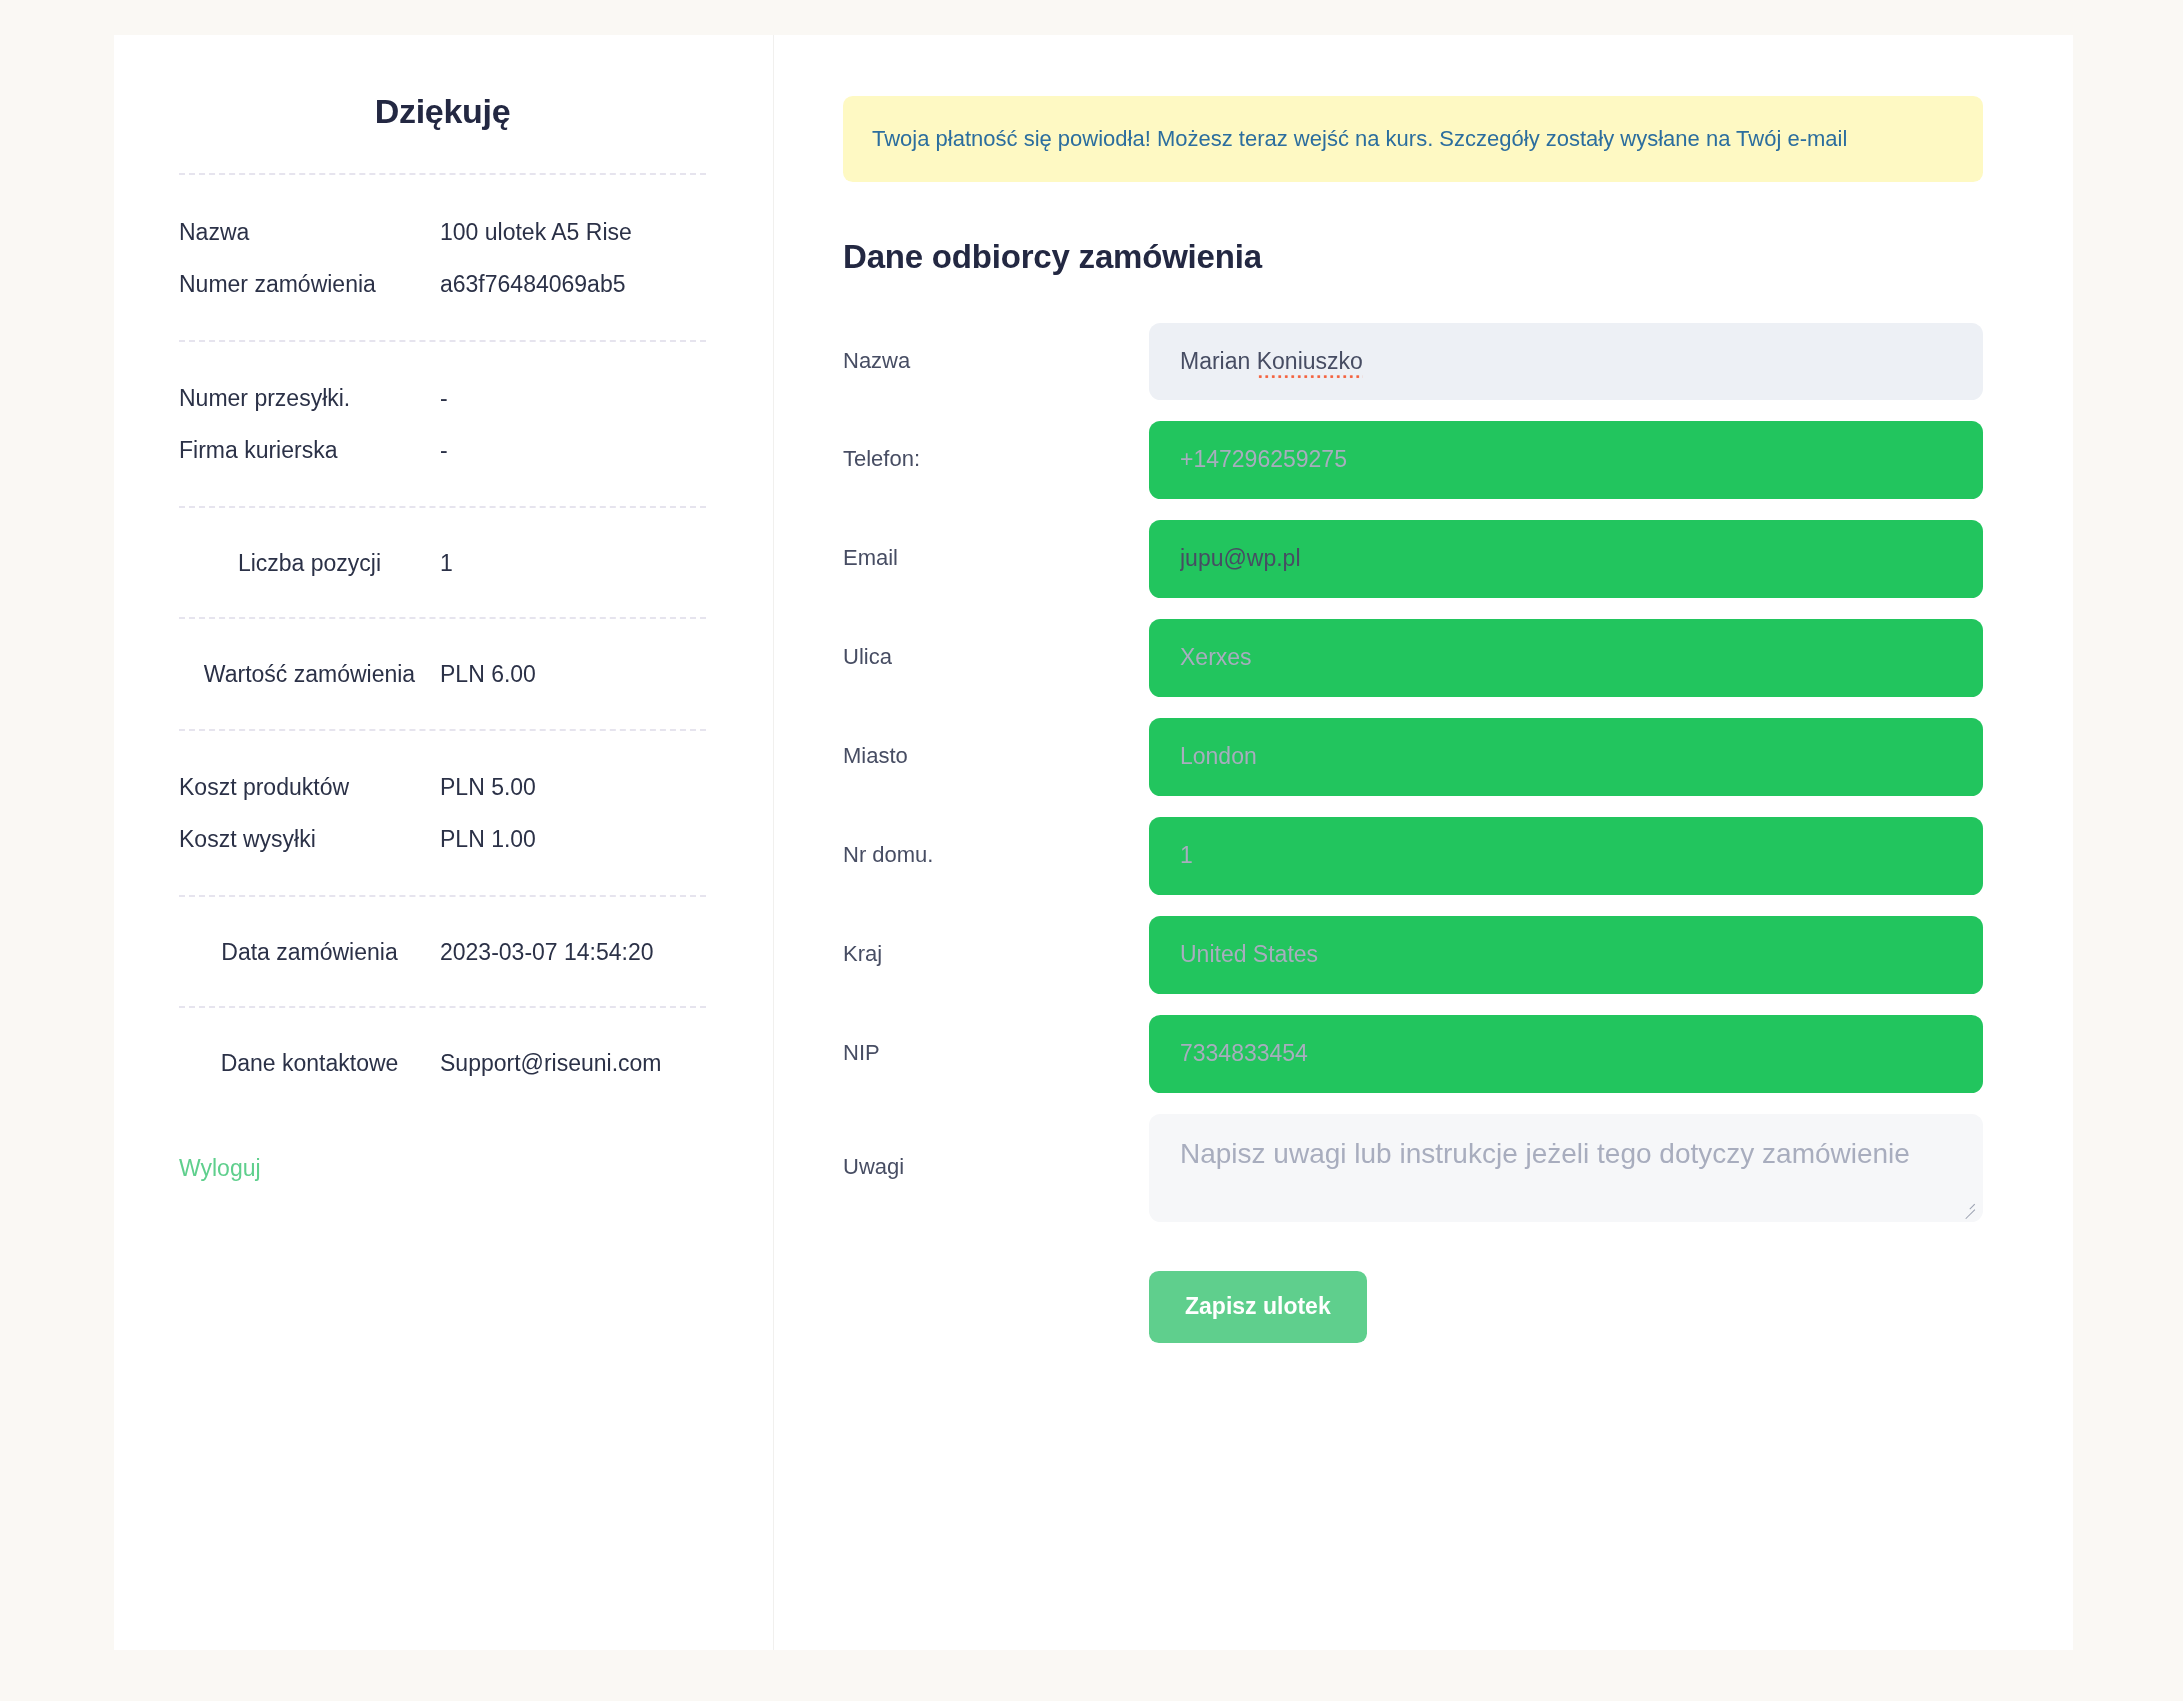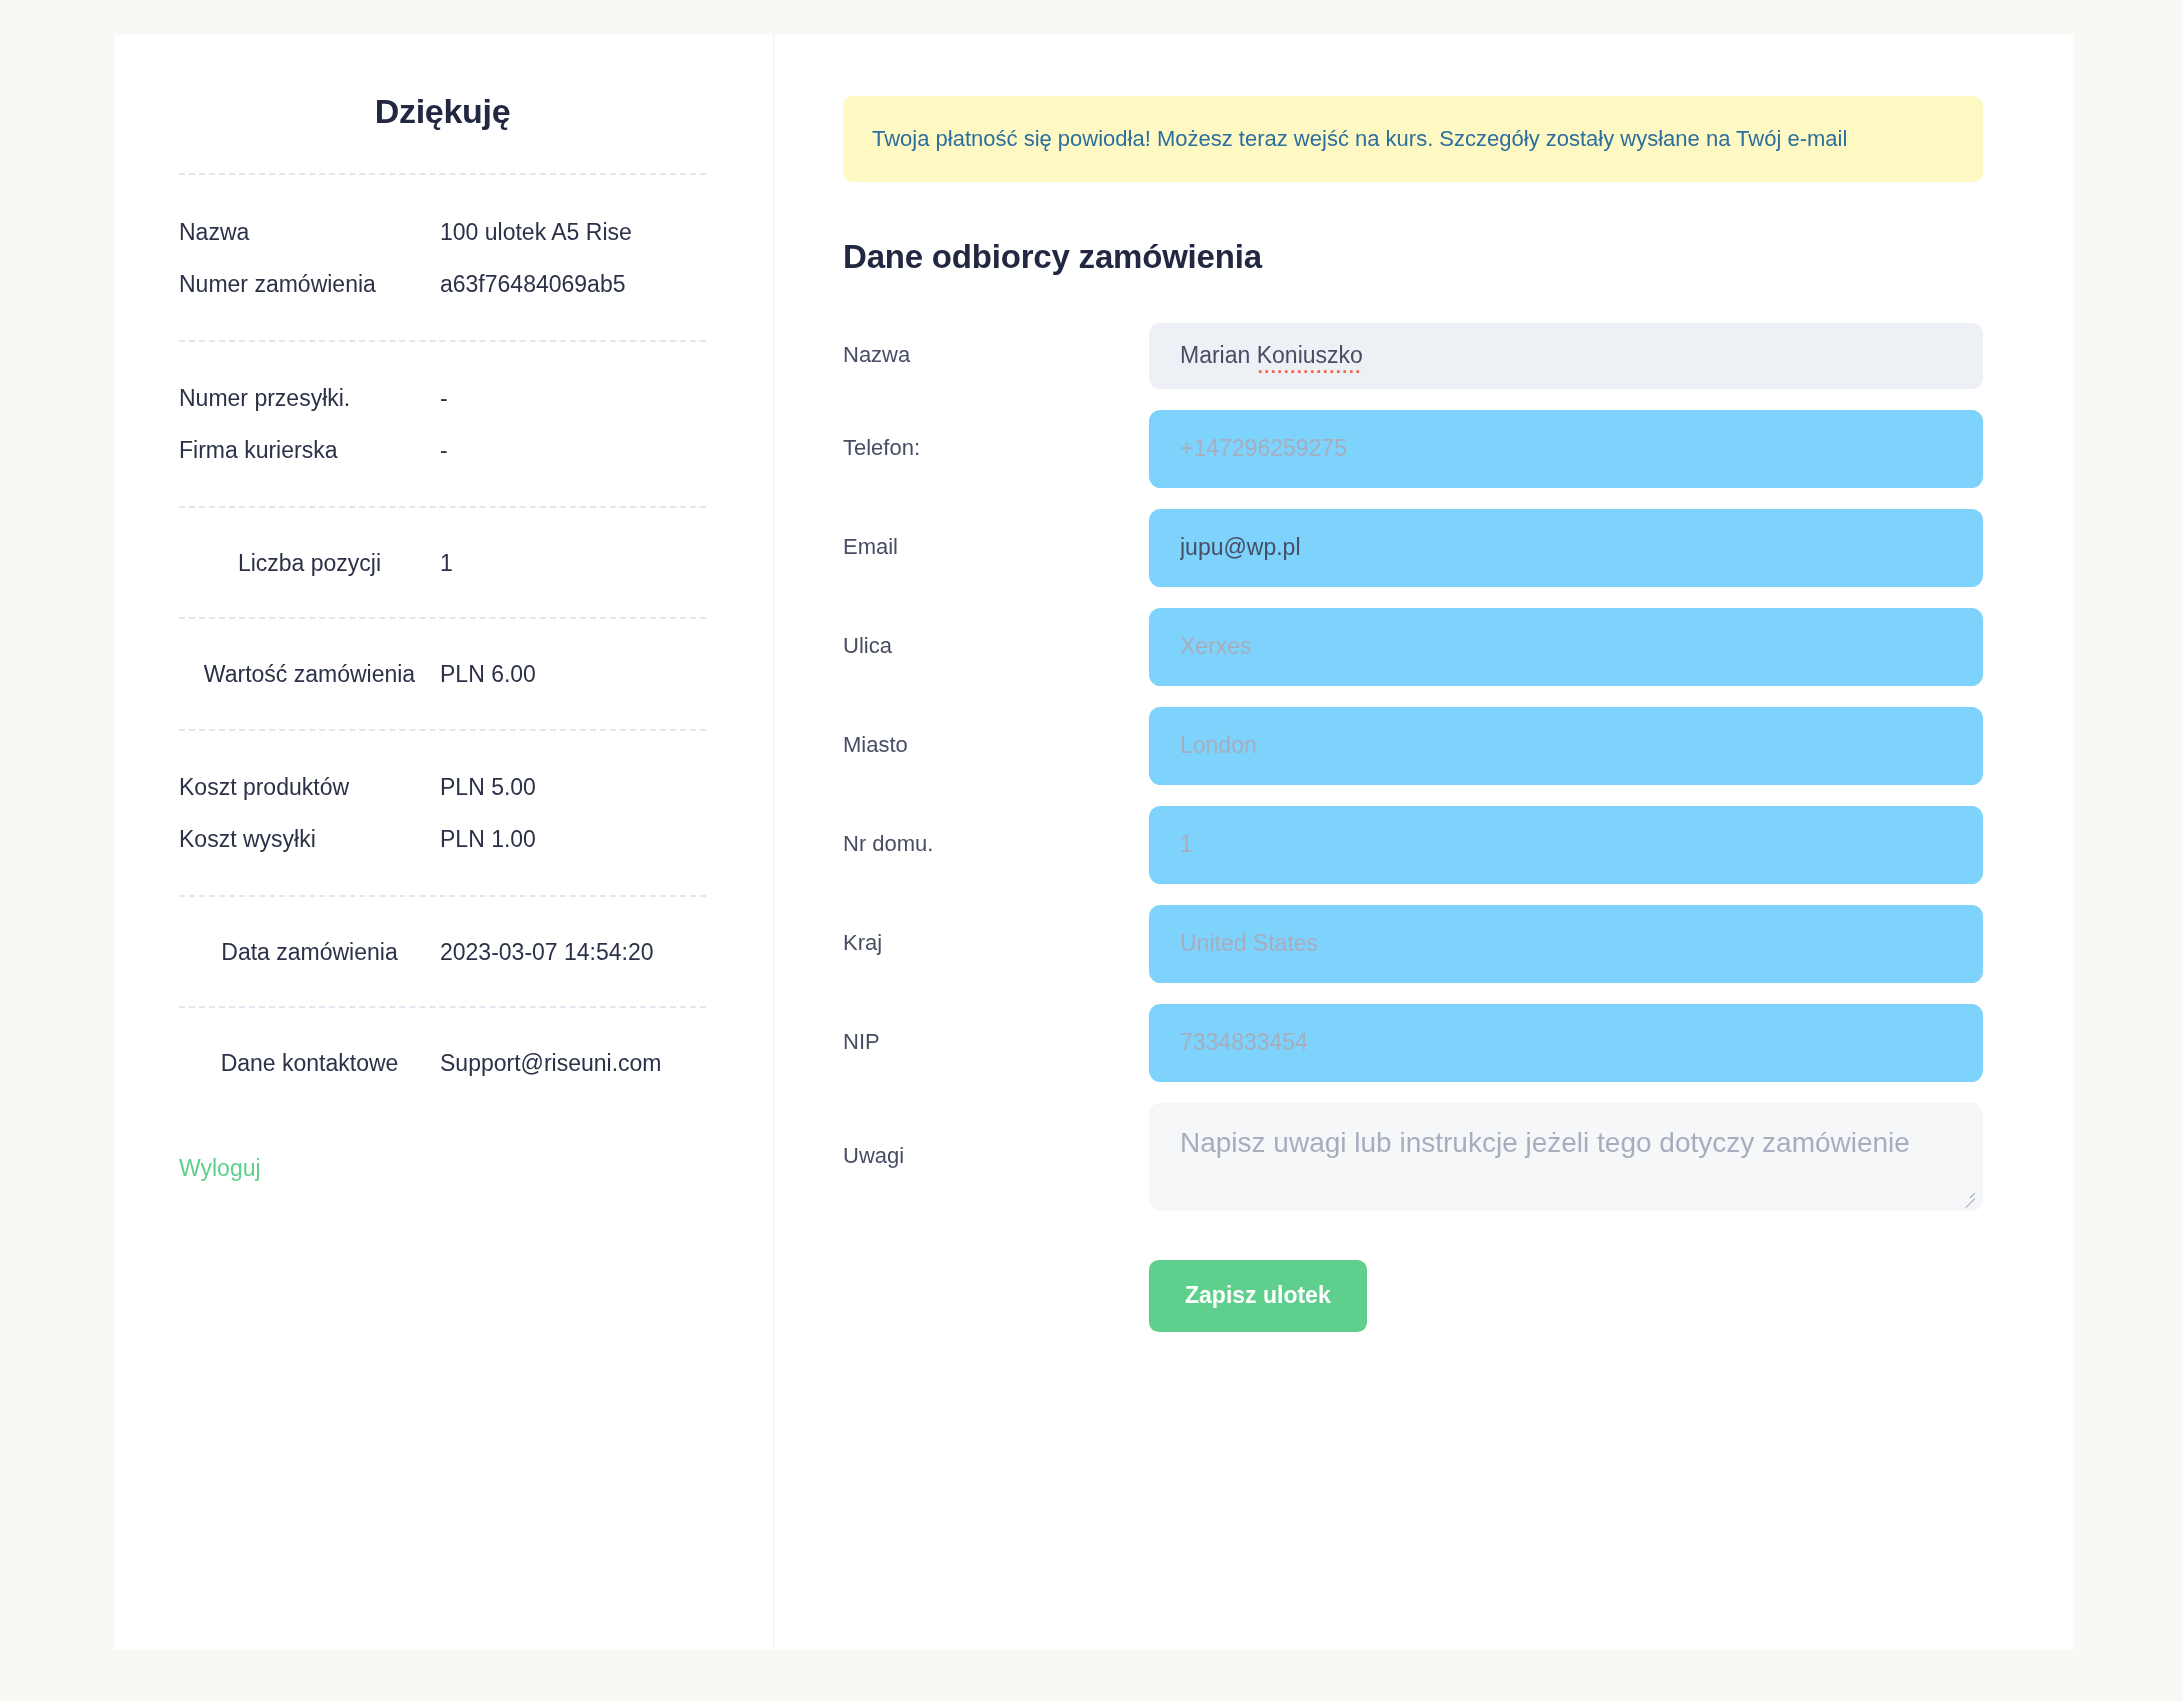--- a/index.html
+++ b/index.html
@@ -123,36 +123,36 @@
     font-size: 22px;
     color: #474d63;
     line-height: 1.3;
     padding-right: 16.3px;
   }
   .field-control { flex: 1 1 auto; }
 
   .inp {
     width: 100%;
     height: 78px;
-    background: #7dd3fc;
+    background: #22c55e;
     border: none;
     border-radius: 11.4px;
     padding: 0 31px;
     font-size: 23px;
     font-family: inherit;
     color: #474d63;
     outline: none;
   }
   .inp::placeholder { color: #a8adbe; opacity: 1; }
 
   
   .name-wrap {
     position: relative;
     width: 100%;
-    height: 66px;
+    height: 77px;
     background: #edf0f5;
     border-radius: 11.4px;
     display: flex;
     align-items: center;
     padding: 4px 31px;
     cursor: text;
   }
   .name-text {
     font-size: 23px;
     color: #474d63;

